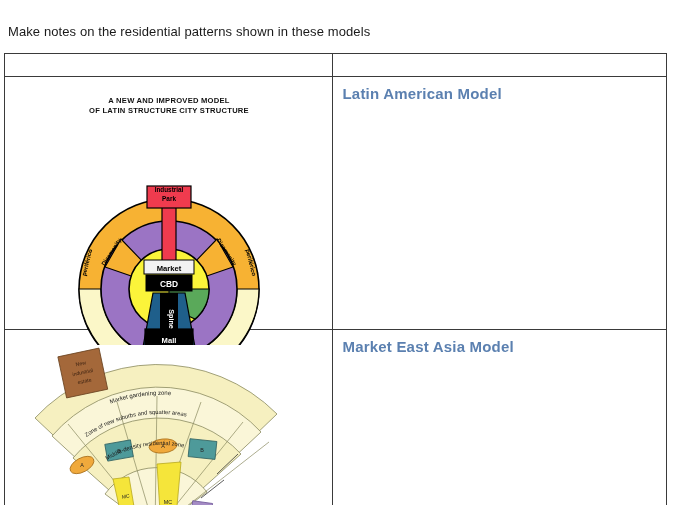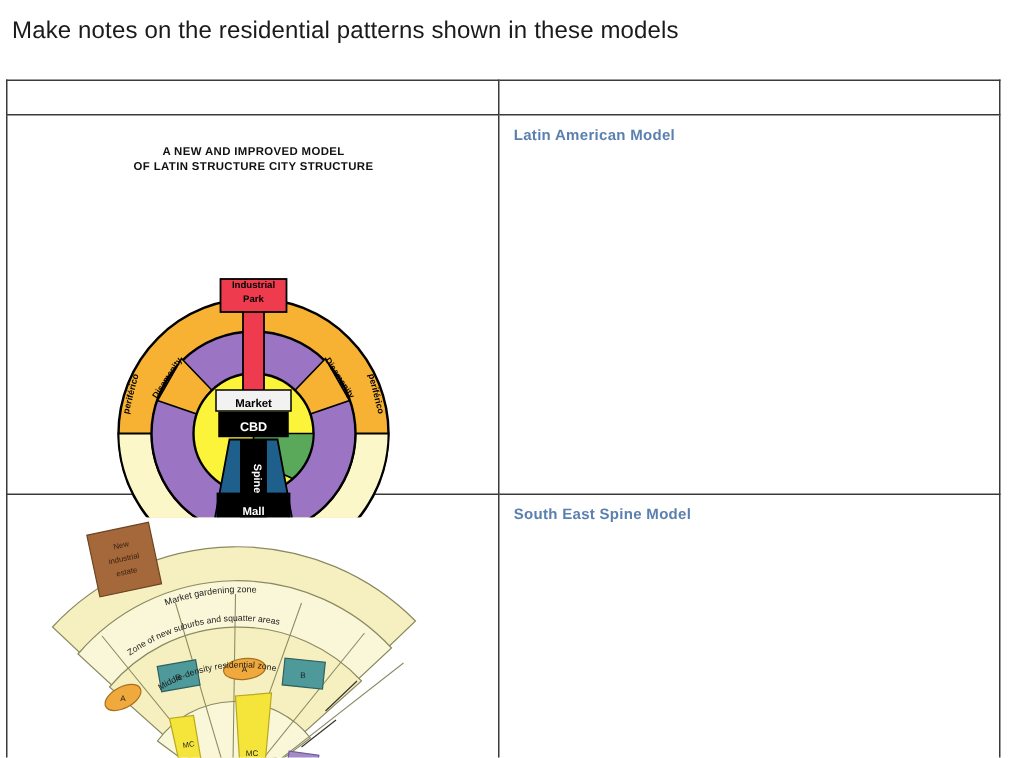--- a/index.html
+++ b/index.html
@@ -5,43 +5,43 @@
   html,body{margin:0;padding:0;}
   body{
     width:673px;height:505px;
     background:#ffffff;
     font-family:"Liberation Sans", sans-serif;
     overflow:hidden;
     position:relative;
   }
   
   .doc-heading{
-    position:absolute;left:8px;top:12px;
-    font-size:16px;color:#1a1a1a;letter-spacing:.1px;
+    position:absolute;left:8px;top:24px;
+    font-size:13px;color:#1a1a1a;letter-spacing:.1px;
     white-space:nowrap;
   }
   
   .tbl{
     position:absolute;left:4px;top:53px;
     width:663px;height:455px;
     border-collapse:collapse;
     table-layout:fixed;
   }
   .tbl td{
     border:1px solid #3a3a3a;
     vertical-align:top;
     padding:0;
   }
   .col-left{width:328px;}
   .col-right{width:333px;}
   .row-head td{height:22px;}
   .row-body-1 td{height:252px;}
   .row-body-2 td{height:179px;}
   .model-title{
-    font-size:10px;font-weight:bold;
+    font-size:15px;font-weight:bold;
     color:#5b80b0;
     padding:8px 0 0 9px;
     letter-spacing:.2px;
     white-space:nowrap;
   }
   .cellwrap{position:relative;width:100%;height:100%;overflow:hidden;margin-top:16px;}
 
   
   #latfig{position:absolute;left:0;top:0;}
   .fig-title{
@@ -232,18 +232,18 @@
               <line x1="212" y1="128" x2="233" y2="108"></line>
               <line x1="196" y1="152" x2="219" y2="134"></line>
             </g>
           </g>
         </svg>
 
       </div>
     </td>
 
     <td>
-      <div class="model-title">South East Spine Model</div>
+      <div class="model-title">Market East Asia Model</div>
       <div></div>
     </td>
   </tr>
 </tbody>
   </table>
 
 </body></html>

